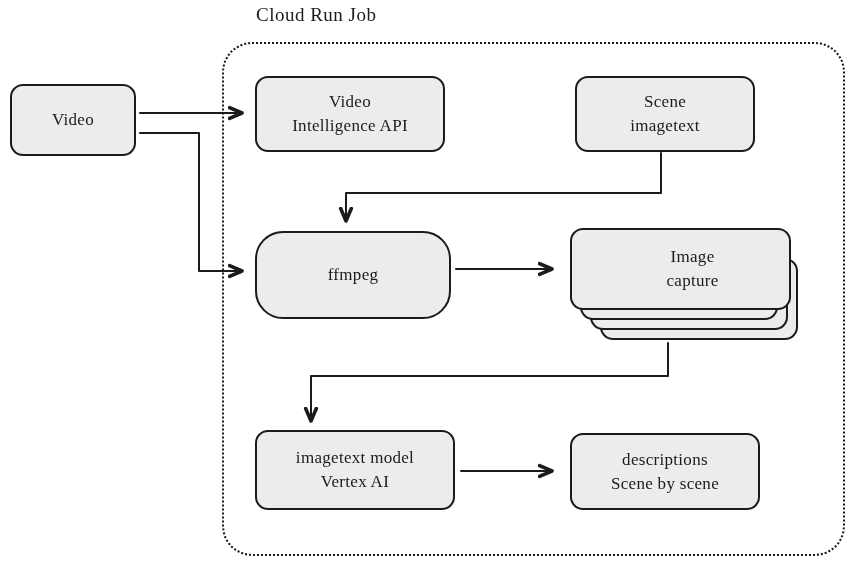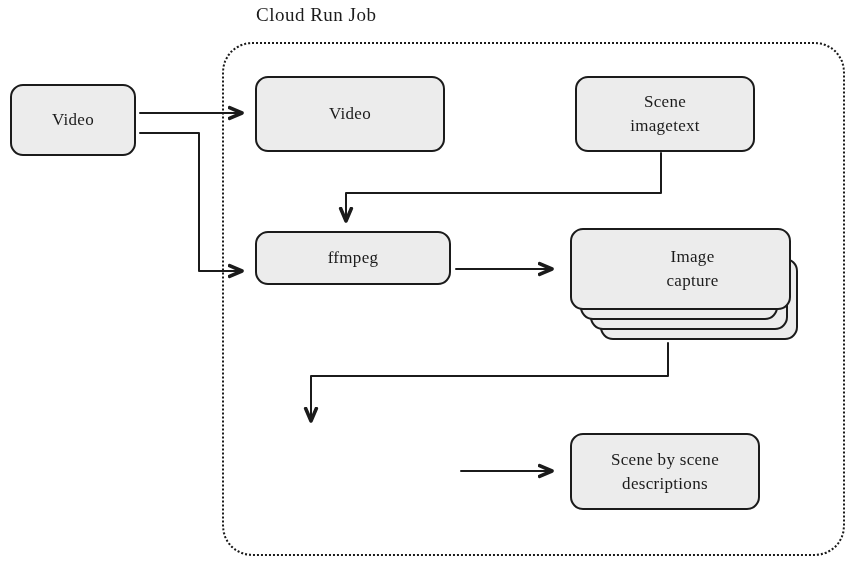--- a/index.html
+++ b/index.html
@@ -49,21 +49,21 @@
     justify-content: center;
     text-align: center;
     font-size: 17px;
     line-height: 1.4;
     letter-spacing: 0.3px;
     color: var(--stroke);
   }
   .node-video            { left: 10px;  top: 84px;  width: 126px; height: 72px; }
   .node-vi-api           { left: 255px; top: 76px;  width: 190px; height: 76px; }
   .node-scene-timestamps { left: 575px; top: 76px;  width: 180px; height: 76px; }
-  .node-ffmpeg           { left: 255px; top: 231px; width: 196px; height: 54px; }
+  .node-ffmpeg           { left: 255px; top: 231px; width: 196px; height: 88px; border-radius: 28px; }
   .node-image-capture    { left: 570px; top: 228px; width: 221px; height: 82px; padding-left: 24px; }
   .node-imagetext        { left: 255px; top: 430px; width: 200px; height: 80px; }
   .node-scene-desc       { left: 570px; top: 433px; width: 190px; height: 77px; }
 
   .stack-layer {
     position: absolute;
     width: 198px;
     height: 82px;
     background: var(--node-fill);
     border: 2.3px solid var(--stroke);
@@ -108,38 +108,43 @@
     <path d="M 668 343 V 376 H 311 V 421" marker-end="url(#arrowhead)"></path>
     <path d="M 461 471 H 552" marker-end="url(#arrowhead)"></path>
   </svg>
 
   <div class="node node-video">
     <span>Video</span>
   </div>
 
   <div class="node node-vi-api">
     <span>Video</span>
+    <span>Intelligence API</span>
   </div>
 
   <div class="node node-scene-timestamps">
     <span>Scene</span>
     <span>imagetext</span>
   </div>
 
   <div class="node node-ffmpeg">
     <span>ffmpeg</span>
   </div>
 
   <div class="stack-layer l3"></div>
   <div class="stack-layer l2"></div>
   <div class="stack-layer l1"></div>
   <div class="node node-image-capture">
     <span>Image</span>
     <span>capture</span>
   </div>
 
+  <div class="node node-imagetext">
+    <span>imagetext model</span>
+    <span>Vertex AI</span>
+  </div>
 
   <div class="node node-scene-desc">
+    <span>descriptions</span>
     <span>Scene by scene</span>
-    <span>descriptions</span>
   </div>
 
 </div>
 
 </body></html>

